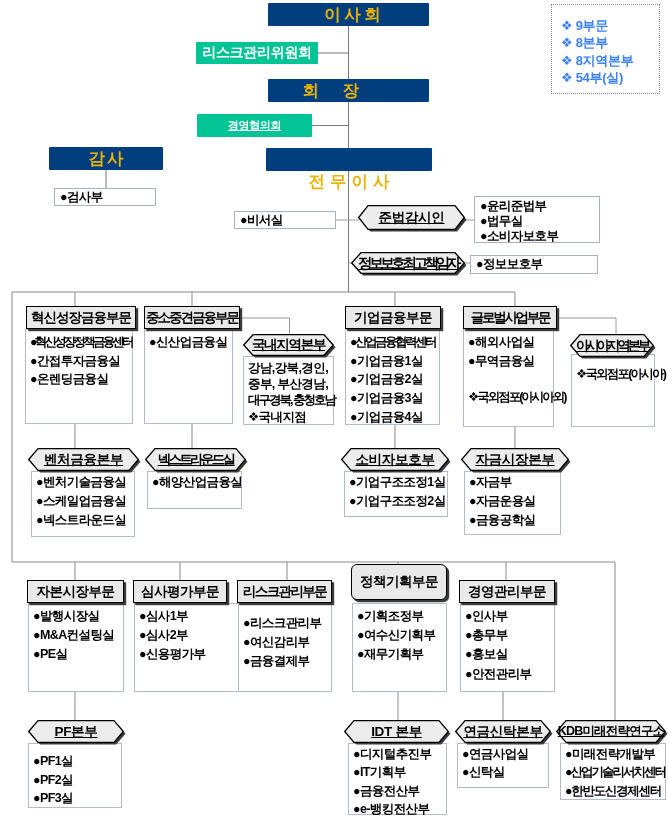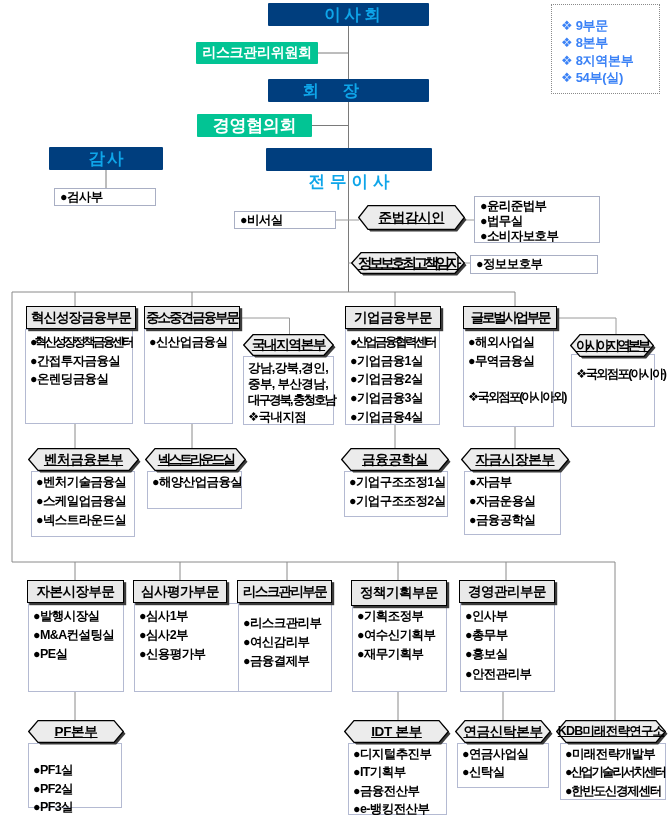--- a/index.html
+++ b/index.html
@@ -1,28 +1,28 @@
 <!DOCTYPE html>
 <html><head>
 <meta charset="utf-8">
 <style>
   html,body { margin:0; padding:0; background:#ffffff; }
   #canvas { position:relative; width:669px; height:817px; background:#fff; overflow:hidden;
             font-family:"Liberation Sans", sans-serif; }
   #connectors { position:absolute; left:0; top:0; z-index:0; }
   #canvas > div { position:absolute; box-sizing:border-box; }
-  .navy { background:#003e7e; color:#0ea5e9; display:flex; align-items:center; justify-content:center;
+  .navy { background:#003e7e; color:#eab308; display:flex; align-items:center; justify-content:center;
           font-weight:900; font-size:16.5px; z-index:3; border-radius:1px; }
   .green { background:#02c494; color:#fff; display:flex; align-items:center; justify-content:center;
            font-weight:800; z-index:3; border-radius:1px; letter-spacing:-0.3px; }
   .nls35 { letter-spacing:3.5px; padding-left:3.5px; }
   .nudge4 { transform:translateX(4px); }
   .nls2 { letter-spacing:2px; padding-left:2px; }
   .nls5 { letter-spacing:5px; padding-left:5px;margin-top:45px; }
-  .wide { letter-spacing:3.5px; transform:translateX(-16px); } .fs14 { font-size:14px; } .fs145 { font-size:17px; }
+  .wide { letter-spacing:3.5px; transform:translateX(-16px); } .fs14 { font-size:14px; } .fs145 { font-size:11px;text-decoration:underline; }
   .fs15 { font-size:15px; } .pensq { font-size:15px; letter-spacing:-2.3px; }
   .fs12 { font-size:12px; }
   .header { background:#e9e9e9; border:1.4px solid #000; box-shadow:2.2px 2.2px 0 #3b3b3b;
             display:flex; align-items:center; justify-content:center; font-weight:800; color:#000;
             z-index:3; white-space:nowrap; font-size:13.5px; letter-spacing:-0.5px; }
   .body { background:#fff; border:1px solid #b4bad2; z-index:1; overflow:visible; }
   .item { font-family:"Liberation Sans","DejaVu Sans",sans-serif; font-weight:700; font-size:12.5px; color:#000; white-space:nowrap; padding-left:4px;
           letter-spacing:-0.6px; }
   .wbox { background:#fff; border:1px solid #a9afc4; z-index:2; display:flex; align-items:center; }
   .wbox .item { padding-left:5px; }
@@ -162,21 +162,21 @@
         <polygon points="12.2,2.9 93.2,2.9 102.5,13.7 93.2,24.5 12.2,24.5 2.9,13.7" fill="#3b3b3b"></polygon>
         <polygon points="10.0,0.7 91.0,0.7 100.3,11.5 91.0,22.3 10.0,22.3 0.7,11.5" fill="#ececec" stroke="#000" stroke-width="1.3"></polygon>
       </svg>
       <span class="hexlabel  hsq27">넥스트라운드실</span>
     </div>
 <div class="hex" style="left:341px;top:448px;width:108px;height:23px;">
       <svg width="112" height="27" viewBox="0 0 112 27" class="hexsvg">
         <polygon points="12.2,2.9 100.2,2.9 109.5,13.7 100.2,24.5 12.2,24.5 2.9,13.7" fill="#3b3b3b"></polygon>
         <polygon points="10.0,0.7 98.0,0.7 107.3,11.5 98.0,22.3 10.0,22.3 0.7,11.5" fill="#ececec" stroke="#000" stroke-width="1.3"></polygon>
       </svg>
-      <span class="hexlabel  ">금융공학실</span>
+      <span class="hexlabel  ">소비자보호부</span>
     </div>
 <div class="hex" style="left:461px;top:448px;width:108px;height:23px;">
       <svg width="112" height="27" viewBox="0 0 112 27" class="hexsvg">
         <polygon points="12.2,2.9 100.2,2.9 109.5,13.7 100.2,24.5 12.2,24.5 2.9,13.7" fill="#3b3b3b"></polygon>
         <polygon points="10.0,0.7 98.0,0.7 107.3,11.5 98.0,22.3 10.0,22.3 0.7,11.5" fill="#ececec" stroke="#000" stroke-width="1.3"></polygon>
       </svg>
       <span class="hexlabel  ">자금시장본부</span>
     </div>
 <div class="hex" style="left:28px;top:720px;width:96px;height:23px;">
       <svg width="100" height="27" viewBox="0 0 100 27" class="hexsvg">
@@ -286,33 +286,33 @@
 <div class="item" style="line-height:19.2px;"><span class="">●금융결제부</span></div>
 </div>
 <div class="header" style="left:237px;top:580px;width:95px;height:23px;">
       <span class="hsq16">리스크관리부문</span>
     </div>
 <div class="body" style="left:352px;top:603px;width:95px;height:89px;;padding-top:3px">
 <div class="item" style="line-height:19.2px;"><span class="">●기획조정부</span></div>
 <div class="item" style="line-height:19.2px;"><span class="">●여수신기획부</span></div>
 <div class="item" style="line-height:19.2px;"><span class="">●재무기획부</span></div>
 </div>
-<div class="header" style="left:351px;top:580px;width:96px;height:26px;">
+<div class="header" style="left:351px;top:564px;width:96px;height:36px;border-radius:6px;">
       <span class="">정책기획부문</span>
     </div>
 <div class="body" style="left:460px;top:603px;width:95px;height:89px;;padding-top:3px">
 <div class="item" style="line-height:19.2px;"><span class="">●인사부</span></div>
 <div class="item" style="line-height:19.2px;"><span class="">●총무부</span></div>
 <div class="item" style="line-height:19.2px;"><span class="">●홍보실</span></div>
 <div class="item" style="line-height:19.2px;"><span class="">●안전관리부</span></div>
 </div>
 <div class="header" style="left:459px;top:580px;width:96px;height:23px;">
       <span class="">경영관리부문</span>
     </div>
-<div class="body" style="left:28px;top:743px;width:94px;height:65px;;padding-top:17px">
+<div class="body" style="left:28px;top:743px;width:94px;height:65px;;padding-top:8px">
 <div class="item" style="line-height:18.5px"><span class="">●PF1실</span></div>
 <div class="item" style="line-height:18.5px"><span class="">●PF2실</span></div>
 <div class="item" style="line-height:18.5px"><span class="">●PF3실</span></div>
 </div>
 <div class="body" style="left:348px;top:743px;width:99px;height:72px;;padding-top:0.5px">
 <div class="item" style="line-height:18.5px"><span class="">●디지털추진부</span></div>
 <div class="item" style="line-height:18.5px"><span class="">●IT기획부</span></div>
 <div class="item" style="line-height:18.5px"><span class="">●금융전산부</span></div>
 <div class="item" style="line-height:18.5px"><span class="">●e-뱅킹전산부</span></div>
 </div>

